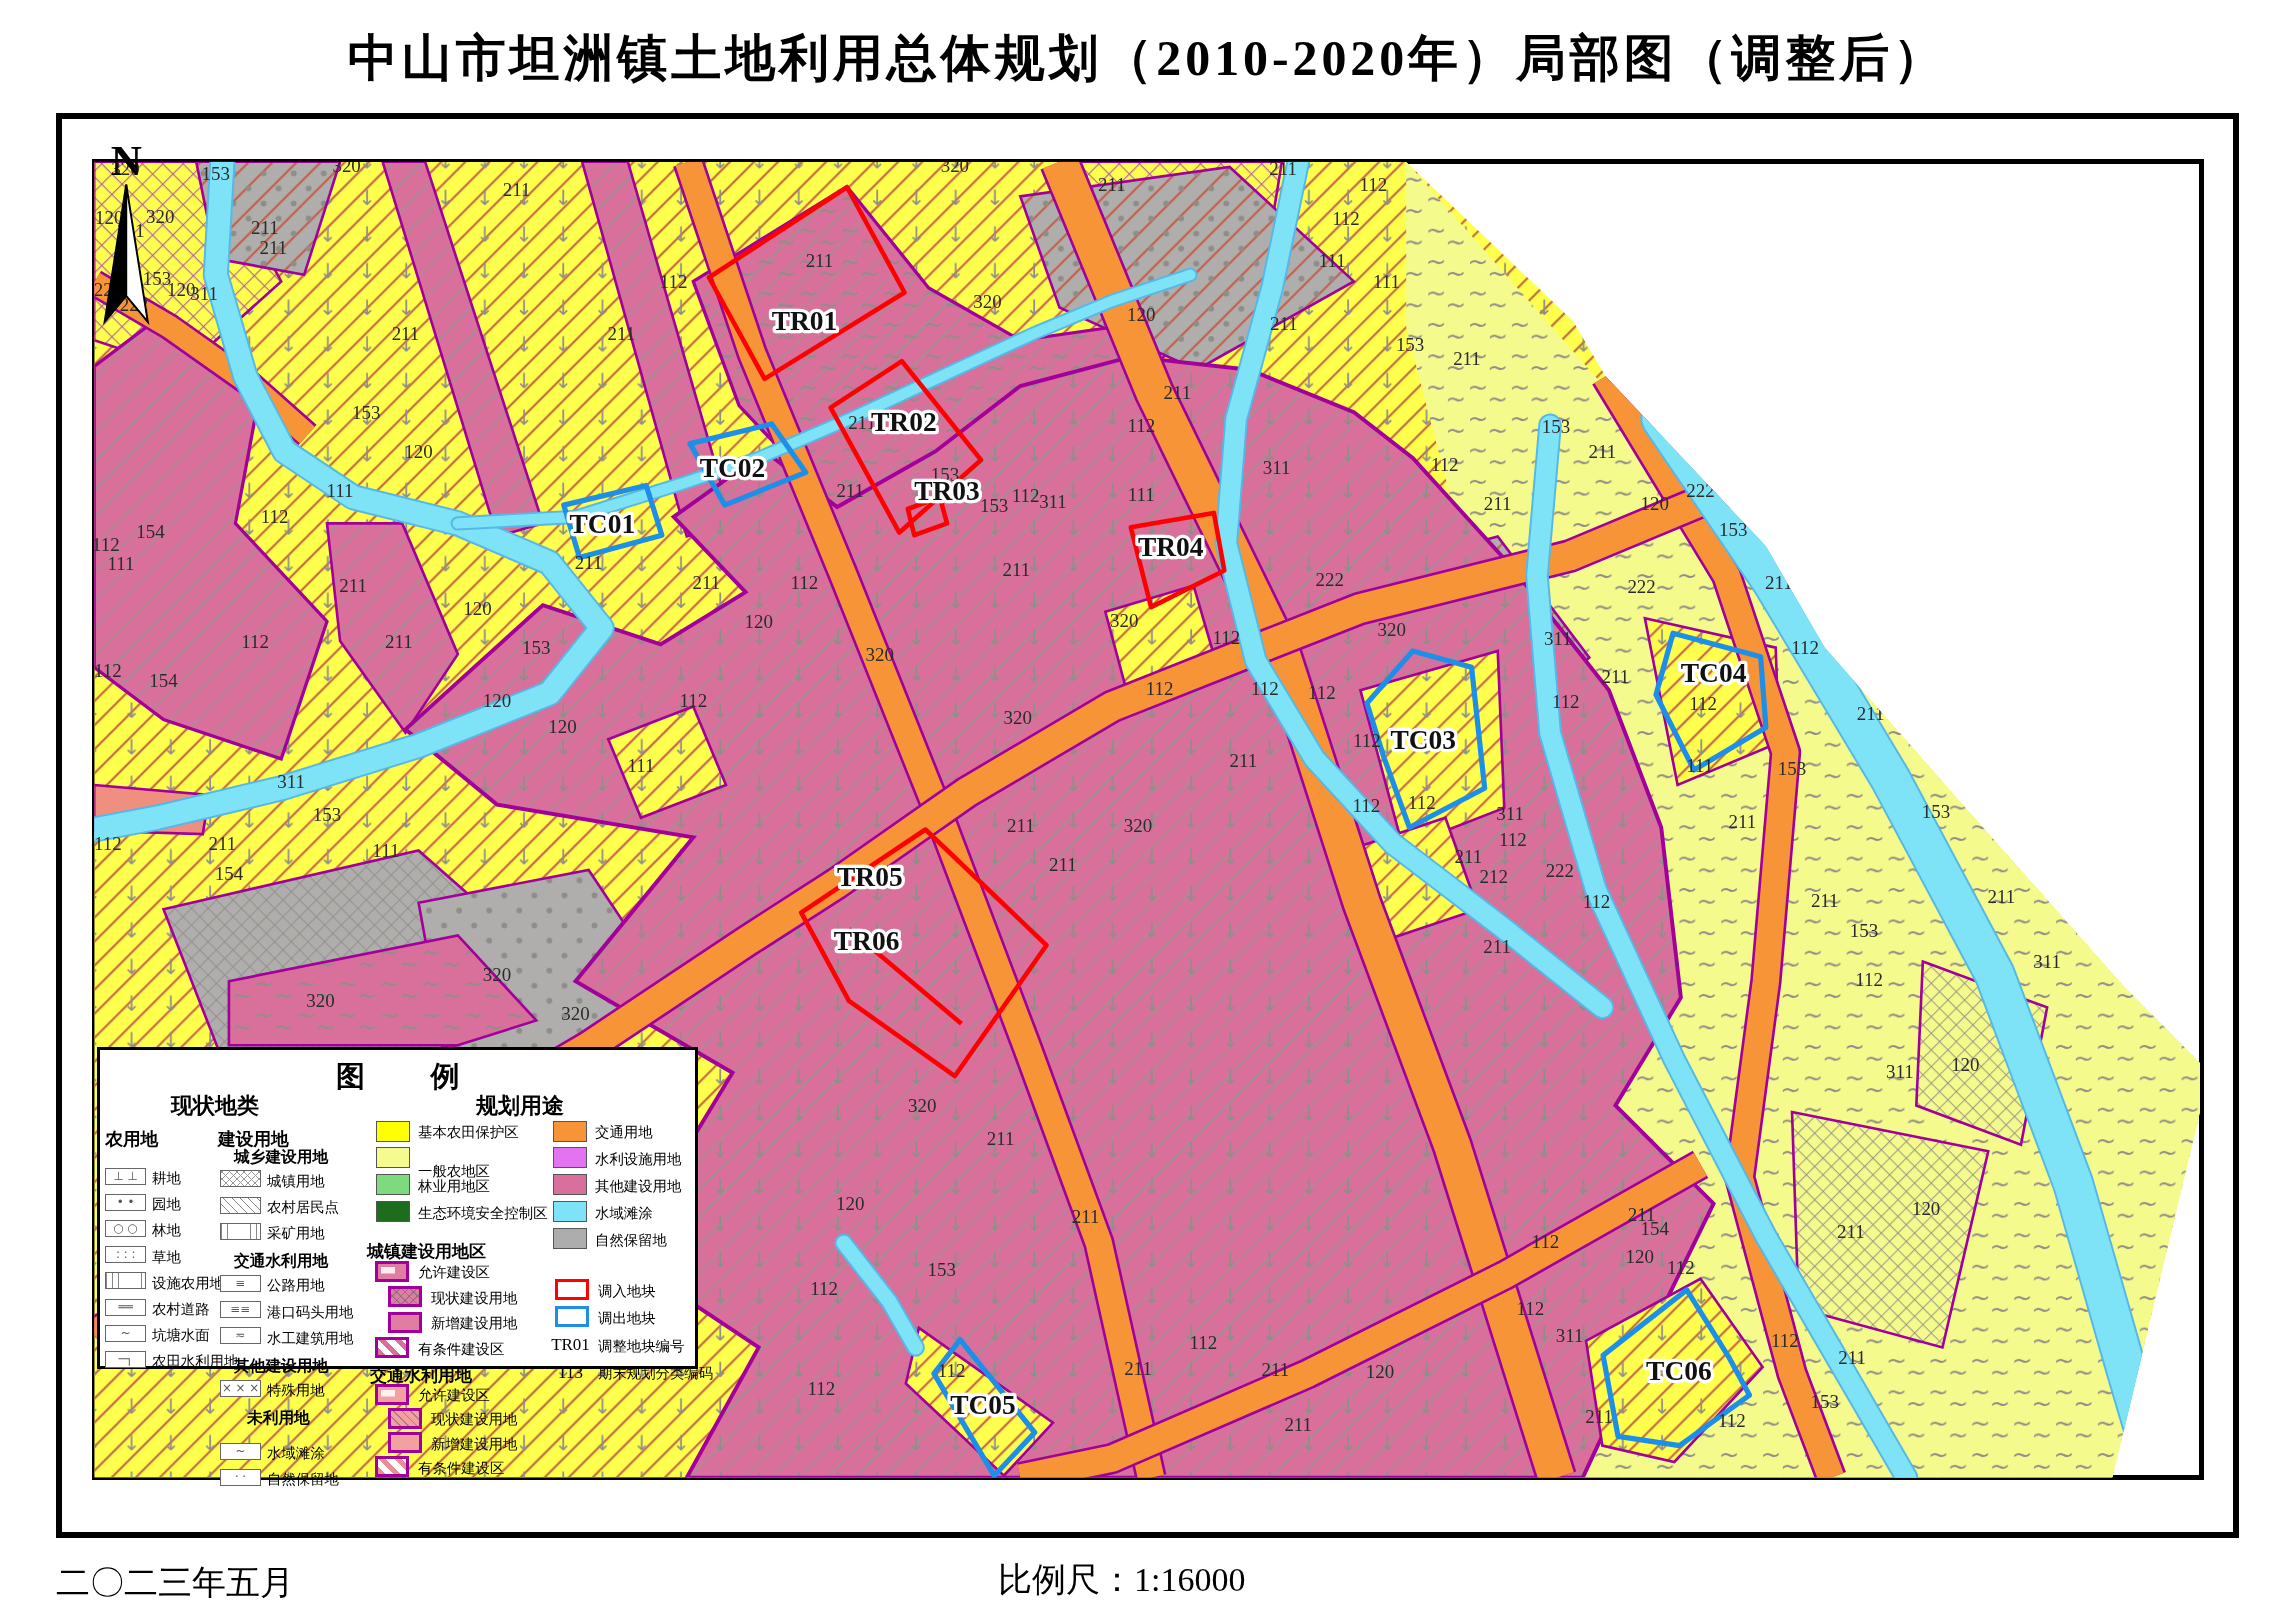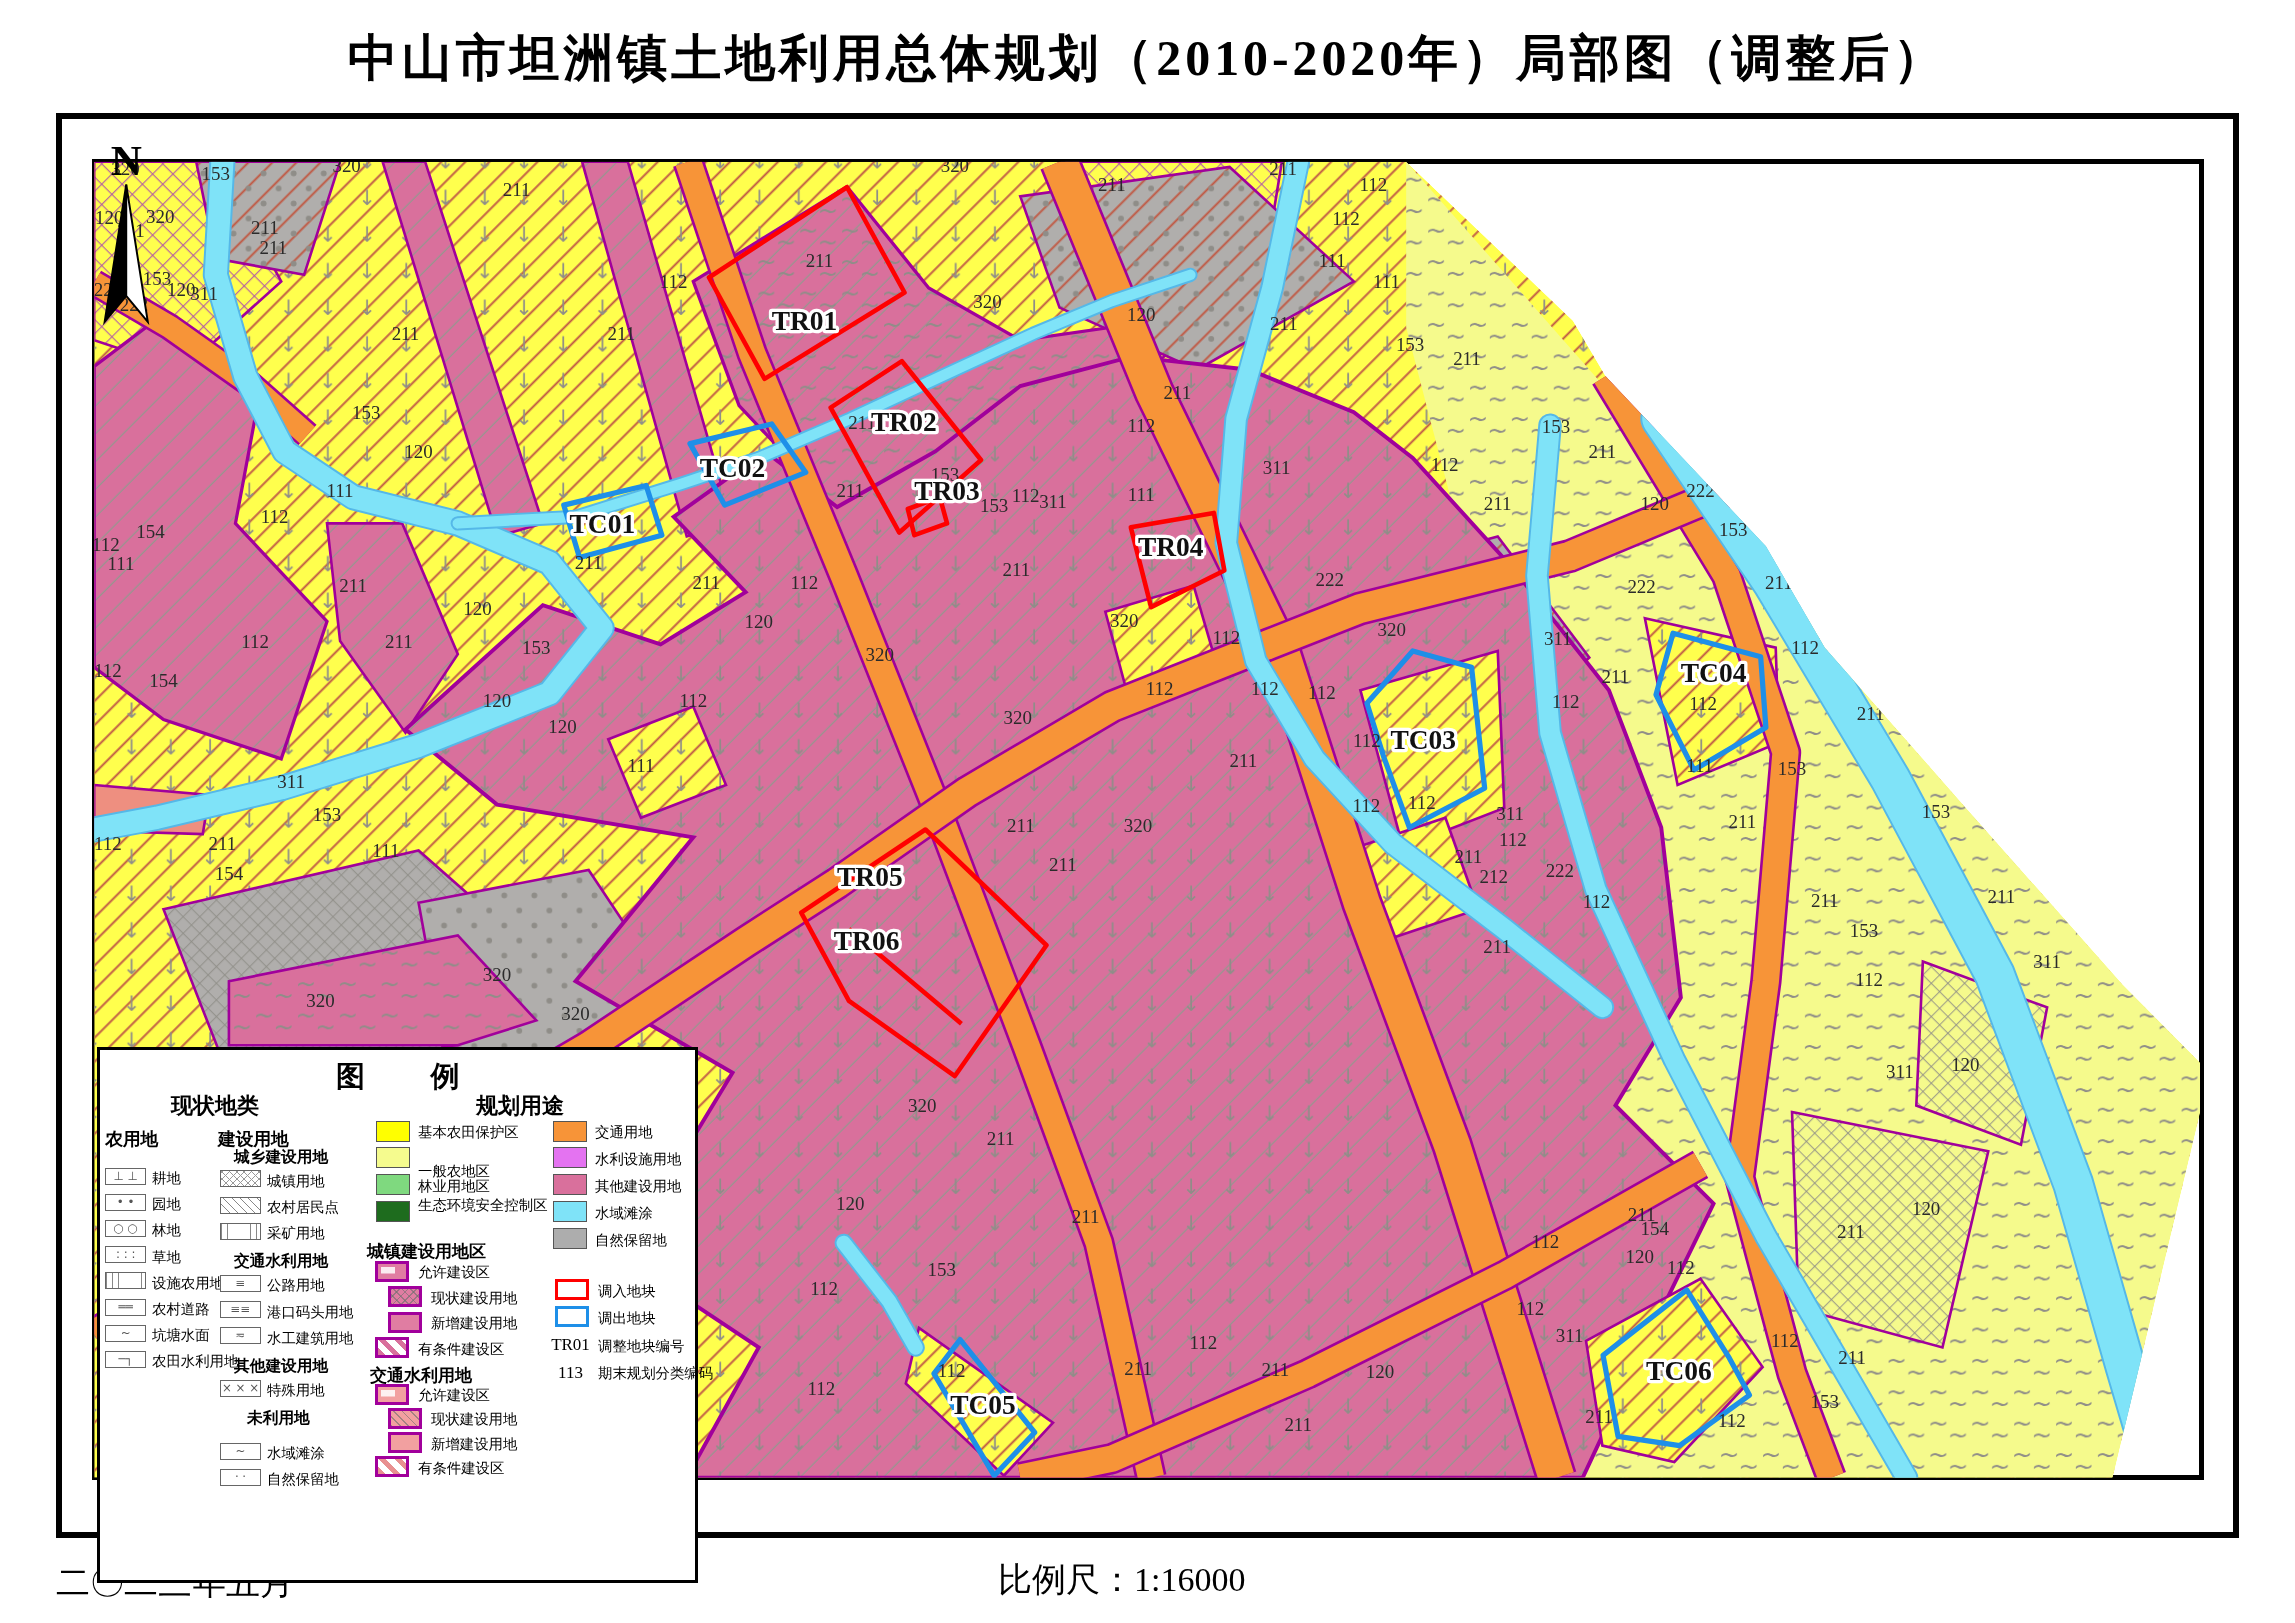--- a/index.html
+++ b/index.html
@@ -6,21 +6,21 @@
   body{width:2295px;height:1623px;position:relative;overflow:hidden;
        font-family:"Liberation Serif",serif;color:#000;}
   #title{position:absolute;left:0;top:25px;width:100%;text-align:center;
          font-size:50px;font-weight:bold;letter-spacing:3.9px;}
   #outer-frame{position:absolute;left:56px;top:113px;width:2183px;height:1425px;
          border:6.5px solid #000;box-sizing:border-box;}
   #inner-frame{position:absolute;left:92px;top:159px;width:2112px;height:1321px;
          border:5.2px solid #000;box-sizing:border-box;}
   #map-svg{position:absolute;left:0;top:0;}
   
-  #legend{position:absolute;left:97px;top:1047px;width:601px;height:536px;
+  #legend{position:absolute;left:97px;top:1047px;width:601px;height:322px;
           background:#fff;border:3.3px solid #000;box-sizing:border-box;z-index:5;}
   #legend .hd{position:absolute;font-weight:bold;white-space:nowrap;}
   #legend .lbl{position:absolute;font-size:14.4px;white-space:nowrap;}
   #legend .sym{position:absolute;width:41px;height:17px;background:#fff;
           border:1.3px solid #666;box-sizing:border-box;text-align:center;
           font:11.8px/14.4px "DejaVu Sans",sans-serif;color:#555;overflow:hidden;}
   #legend .sym.css-x{background-image:repeating-linear-gradient(45deg,#999 0 0.7px,transparent 0.7px 5.2px),
           repeating-linear-gradient(-45deg,#999 0 0.7px,transparent 0.7px 5.2px);}
   #legend .sym.css-diag{background-image:repeating-linear-gradient(45deg,#888 0 0.7px,transparent 0.7px 5.9px);}
   #legend .sym.css-v{background-image:repeating-linear-gradient(90deg,#888 0 0.7px,transparent 0.7px 5.9px);}
@@ -440,21 +440,21 @@
     <div class="lbl" style="left:167px;top:394px;">水域滩涂</div>
     <div class="sym " style="left:120px;top:419px;">· ·</div>
     <div class="lbl" style="left:167px;top:420px;">自然保留地</div>
     <div class="zone" style="left:276px;top:71px;border:1.3px solid #555;background:#FFFF00;"></div>
     <div class="lbl" style="left:318px;top:73px;">基本农田保护区</div>
     <div class="zone" style="left:276px;top:97px;border:1.3px solid #555;background:#F5FB8E;"></div>
     <div class="lbl" style="left:318px;top:100px;margin-top:12px;">一般农地区</div>
     <div class="zone" style="left:276px;top:124px;border:1.3px solid #555;background:#7FD97F;"></div>
     <div class="lbl" style="left:318px;top:127px;">林业用地区</div>
     <div class="zone" style="left:276px;top:151px;border:1.3px solid #555;background:#1E6C1E;"></div>
-    <div class="lbl" style="left:318px;top:146px;text-align:right;">生态环境安全控制区</div>
+    <div class="lbl" style="left:318px;top:154px;text-align:right;">生态环境安全控制区</div>
     <div class="zone" style="left:453px;top:71px;border:1.3px solid #555;background:#F79438;"></div>
     <div class="lbl" style="left:495px;top:73px;">交通用地</div>
     <div class="zone" style="left:453px;top:97px;border:1.3px solid #555;background:#E473F1;"></div>
     <div class="lbl" style="left:495px;top:100px;">水利设施用地</div>
     <div class="zone" style="left:453px;top:124px;border:1.3px solid #555;background:#D9709C;"></div>
     <div class="lbl" style="left:495px;top:127px;">其他建设用地</div>
     <div class="zone" style="left:453px;top:151px;border:1.3px solid #555;background:#7FE3F8;"></div>
     <div class="lbl" style="left:495px;top:154px;">水域滩涂</div>
     <div class="zone" style="left:453px;top:178px;border:1.3px solid #555;background:#ADADAD;"></div>
     <div class="lbl" style="left:495px;top:181px;">自然保留地</div>

